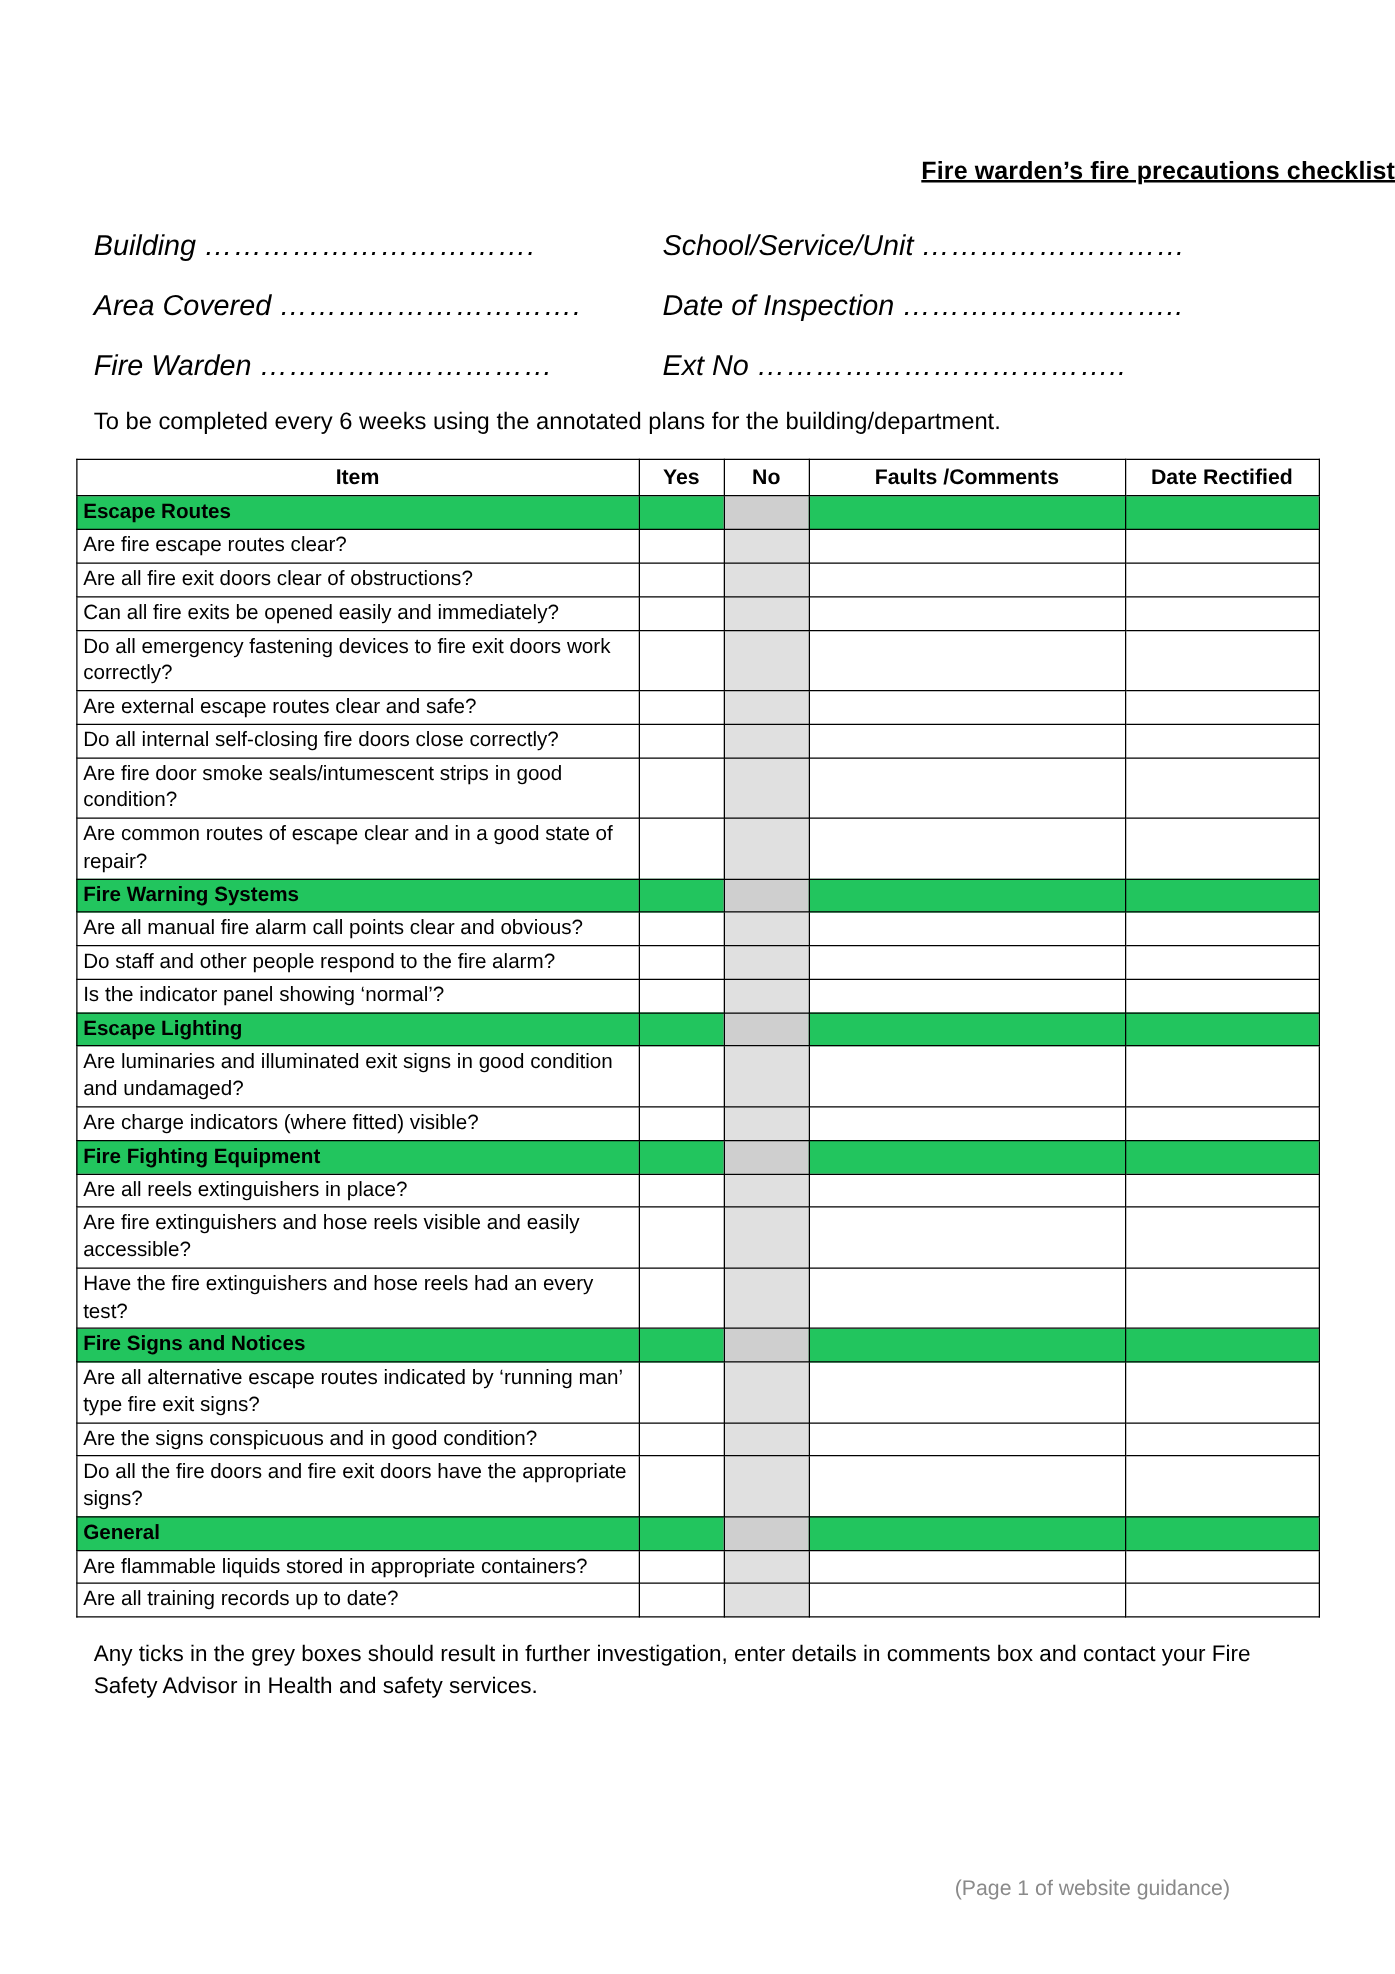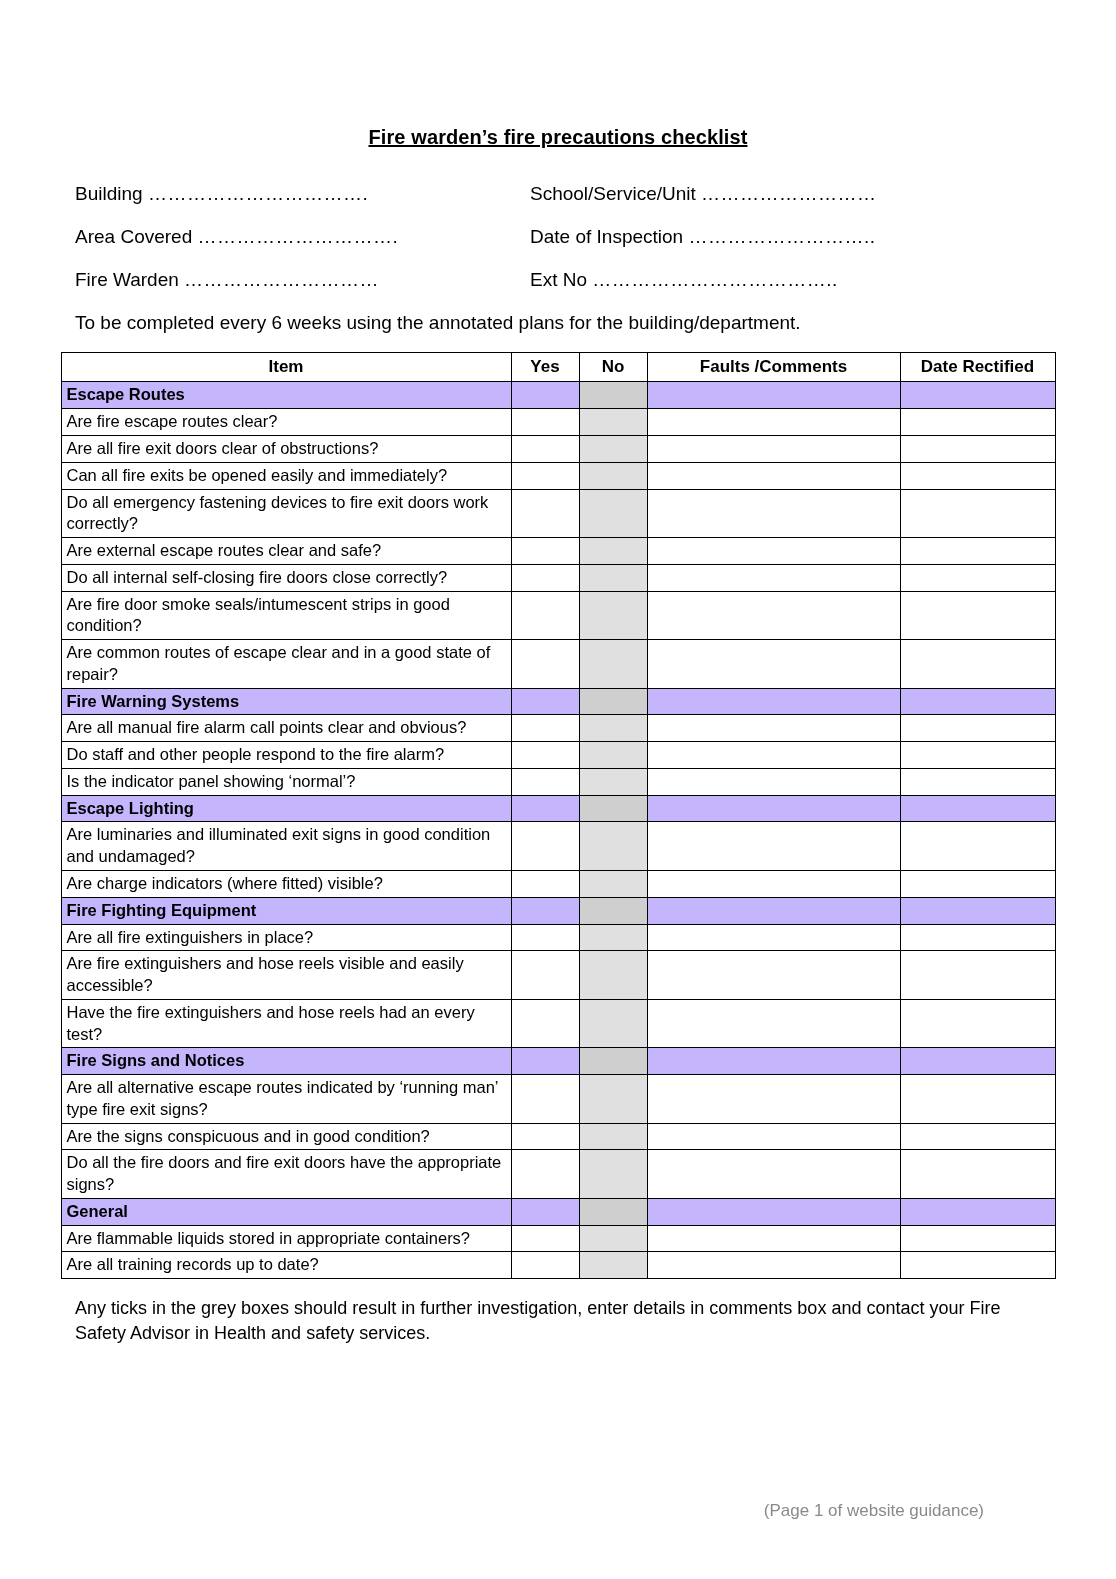--- a/index.html
+++ b/index.html
@@ -17,36 +17,37 @@
   }
   .page {
     position: absolute;
     left: 0; top: 0;
     width: 1116px;
     height: 1579px;
     box-sizing: border-box;
     padding: 0;
   }
   .doc-title {
-    text-align: center;
+    text-align: right;
     font-size: 20px;
     font-weight: bold;
     text-decoration: underline;
     margin-top: 126px;
     letter-spacing: 0.1px;
   }
   .fields {
     margin-top: 34px;
     padding-left: 75px;
     padding-right: 60px;
   }
   .field-row {
     display: flex;
     margin-bottom: 21px;
-    font-size: 19px;
+    font-size: 23px;
+    font-style: italic;
   }
   .field-left {
     width: 455px;
     white-space: nowrap;
   }
   .field-right {
     white-space: nowrap;
   }
   .field-label { }
   .dots { letter-spacing: 0.5px; }
@@ -76,21 +77,21 @@
     font-size: 17px;
     padding: 3px 4px;
     margin-left: 41px;
   }
   col.c-item { width: 450px; }
   col.c-yes { width: 68px; }
   col.c-no { width: 68px; }
   col.c-faults { width: 253px; }
   col.c-date { width: 155px; }
   tr.section td {
-    background: #c4b5fd;
+    background: #22c55e;
     font-weight: bold;
   }
   tr.section td.grey-no { background: #cfcfcf; }
   td.item { text-align: left; }
   td.grey-no { background: #e0e0e0; }
   td.cell { }
   .footer-note {
     padding-left: 75px;
     padding-right: 88px;
     font-size: 18px;
@@ -279,21 +280,21 @@
           <td class="cell">&nbsp;</td>
         </tr>
         <tr class="section">
           <td class="item">Fire Fighting Equipment</td>
           <td class="cell">&nbsp;</td>
           <td class="grey-no">&nbsp;</td>
           <td class="cell">&nbsp;</td>
           <td class="cell">&nbsp;</td>
         </tr>
         <tr class="item-row">
-          <td class="item">Are all fire extinguishers in place?</td>
+          <td class="item">Are all reels extinguishers in place?</td>
           <td class="cell">&nbsp;</td>
           <td class="grey-no">&nbsp;</td>
           <td class="cell">&nbsp;</td>
           <td class="cell">&nbsp;</td>
         </tr>
         <tr class="item-row">
           <td class="item">Are fire extinguishers and hose reels visible and easily accessible?</td>
           <td class="cell">&nbsp;</td>
           <td class="grey-no">&nbsp;</td>
           <td class="cell">&nbsp;</td>

